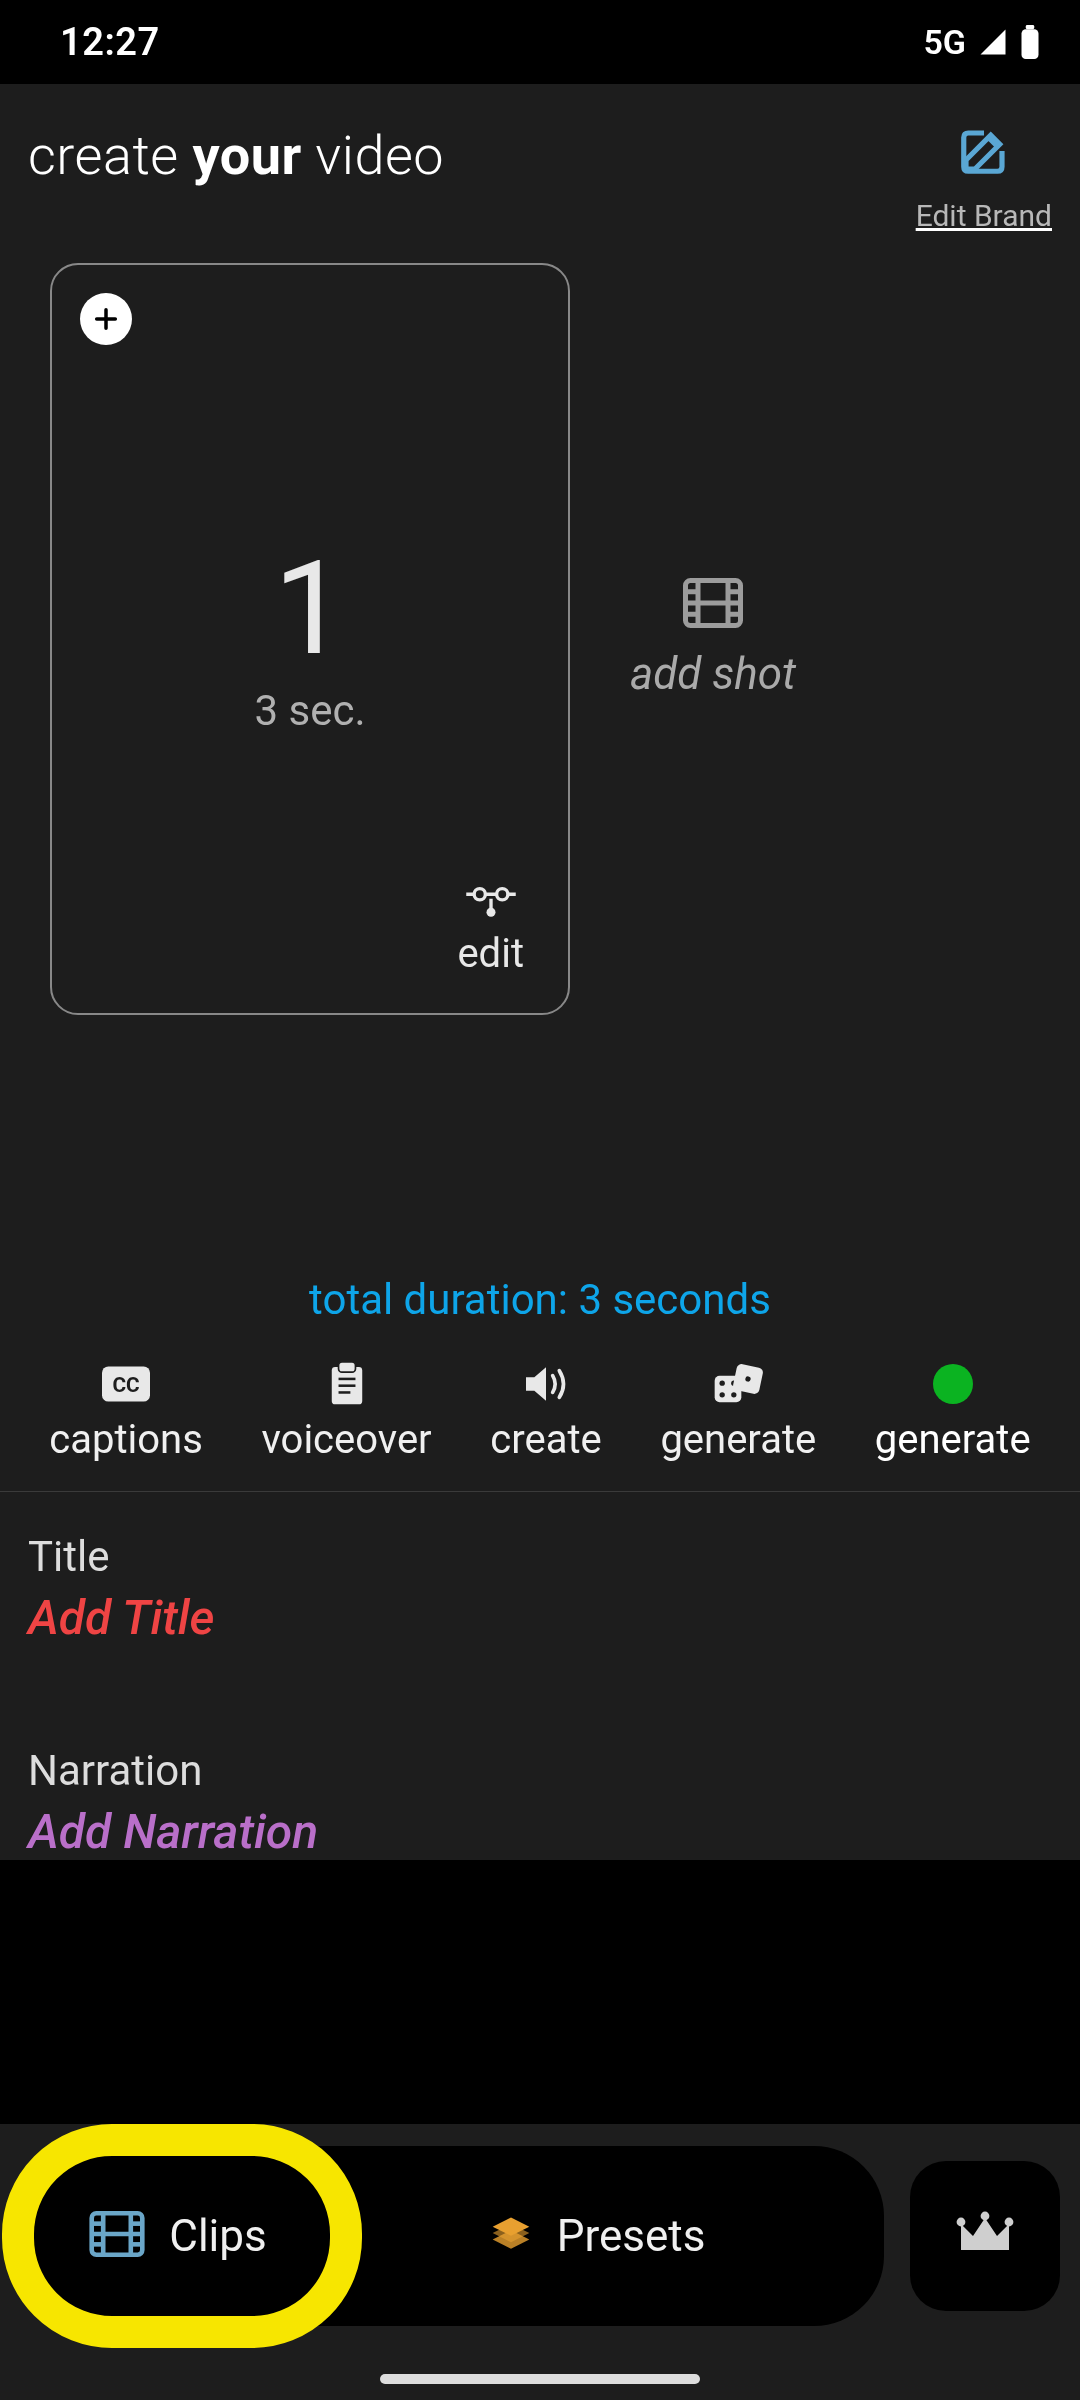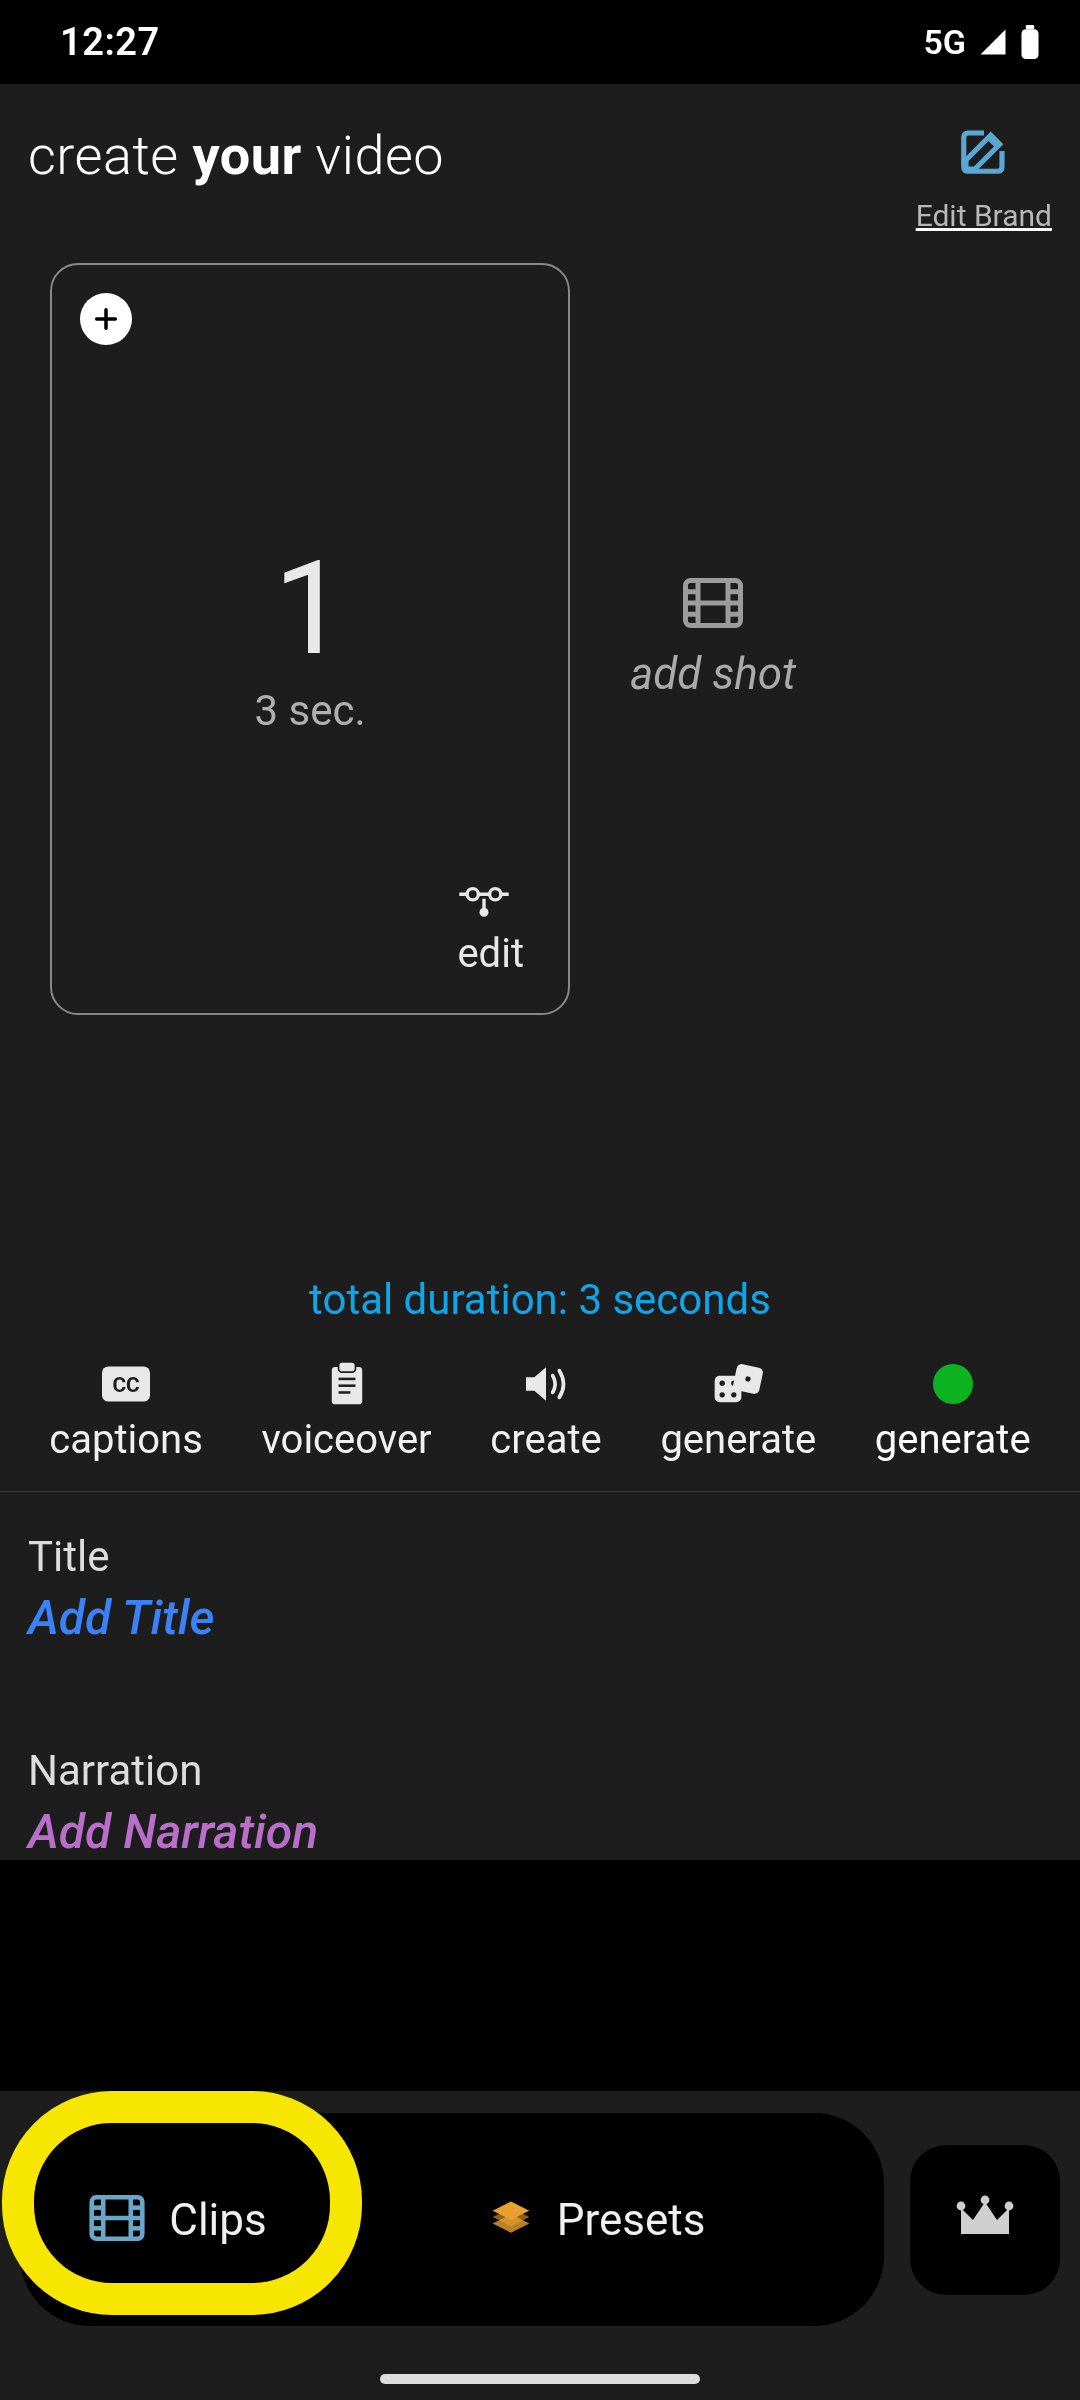--- a/index.html
+++ b/index.html
@@ -21,47 +21,47 @@
   .edit-brand-label { font-size: 30px; color: #b8b8b8; }
 
   
   .main { background: #1d1d1d; padding: 10px 0 0 0; }
   .shots-row { display: flex; gap: 60px; padding: 0 0 0 50px; align-items: center; }
   .shot-card { width: 520px; height: 752px; border: 2px solid #888; border-radius: 28px; position: relative; display: flex; flex-direction: column; align-items: center; justify-content: center; }
   .shot-add-btn { position: absolute; top: 28px; left: 28px; width: 52px; height: 52px; border-radius: 50%; background: #fff; display: flex; align-items: center; justify-content: center; }
   .shot-add-btn svg { display: block; }
   .shot-number { font-size: 130px; font-weight: 400; color: #e8e8e8; line-height: 1; }
   .shot-duration { font-size: 42px; color: #b0b0b0; margin-top: 12px; }
-  .shot-edit { position: absolute; bottom: 36px; right: 44px; display: flex; flex-direction: column; align-items: flex-start; gap: 8px; }
+  .shot-edit { position: absolute; bottom: 36px; right: 44px; display: flex; flex-direction: column; align-items: center; gap: 8px; }
   .shot-edit-label { font-size: 40px; color: #e8e8e8; }
   .add-shot { display: flex; flex-direction: column; align-items: center; gap: 16px; color: #9c9c9c; }
   .add-shot-label { font-size: 44px; font-style: italic; color: #aaa; }
 
   .total-duration { text-align: center; font-size: 42px; color: #0ea5e9; padding: 260px 0 40px 0; }
 
   
   .tools { display: flex; justify-content: space-around; align-items: flex-end; padding: 0 20px 28px 20px; border-bottom: 1px solid #3a3a3a; }
   .tool { display: flex; flex-direction: column; align-items: center; gap: 12px; }
   .tool-icon { height: 40px; display: flex; align-items: center; justify-content: center; }
   .tool-label { font-size: 40px; color: #f0f0f0; }
   .tool.generate .tool-label { color: #fff; }
   .green-dot { width: 40px; height: 40px; border-radius: 50%; background: #0bb321; }
 
   
   .fields { background: #1d1d1d; padding: 40px 28px 0 28px; }
   .field { margin-bottom: 100px; }
   .field-label { font-size: 42px; color: #ddd; margin-bottom: 8px; }
   .field-placeholder { font-size: 48px; font-style: italic; font-weight: 500; }
-  .field-placeholder.title { color: #3b82f6; }
+  .field-placeholder.title { color: #ef4444; }
   .field-placeholder.narration { color: #b96fc9; }
 
   
   .bottom-wrap { position: absolute; left: 0; right: 0; bottom: 0; padding: 22px 20px 74px 20px; background: #1d1d1d; }
   .bottom-nav { display: flex; gap: 26px; align-items: center; }
-  .nav-pill-group { flex: 1; background: #000; border-radius: 70px; height: 213px; display: flex; align-items: center; padding: 8px 18px; gap: 10px; position: relative; }
+  .nav-pill-group { flex: 1; background: #000; border-radius: 70px; height: 180px; display: flex; align-items: center; padding: 8px 18px; gap: 10px; position: relative; }
   .nav-highlight-ring { position: absolute; left: -18px; top: -22px; width: 360px; height: 224px; border-radius: 110px; border: 32px solid #f7e600; pointer-events: none; }
   .nav-item { flex: 1; display: flex; align-items: center; justify-content: center; gap: 24px; height: 150px; border-radius: 60px; }
   .nav-item.active { background: #000; flex: 0 0 280px; }
   .nav-item-label { font-size: 44px; color: #f0f0f0; }
   .nav-crown { width: 150px; height: 150px; background: #000; border-radius: 36px; display: flex; align-items: center; justify-content: center; }
 
   .home-indicator { position: absolute; left: 50%; bottom: 16px; transform: translateX(-50%); width: 320px; height: 10px; background: #ddd; border-radius: 6px; }
 </style>
 </head>
 <body>

